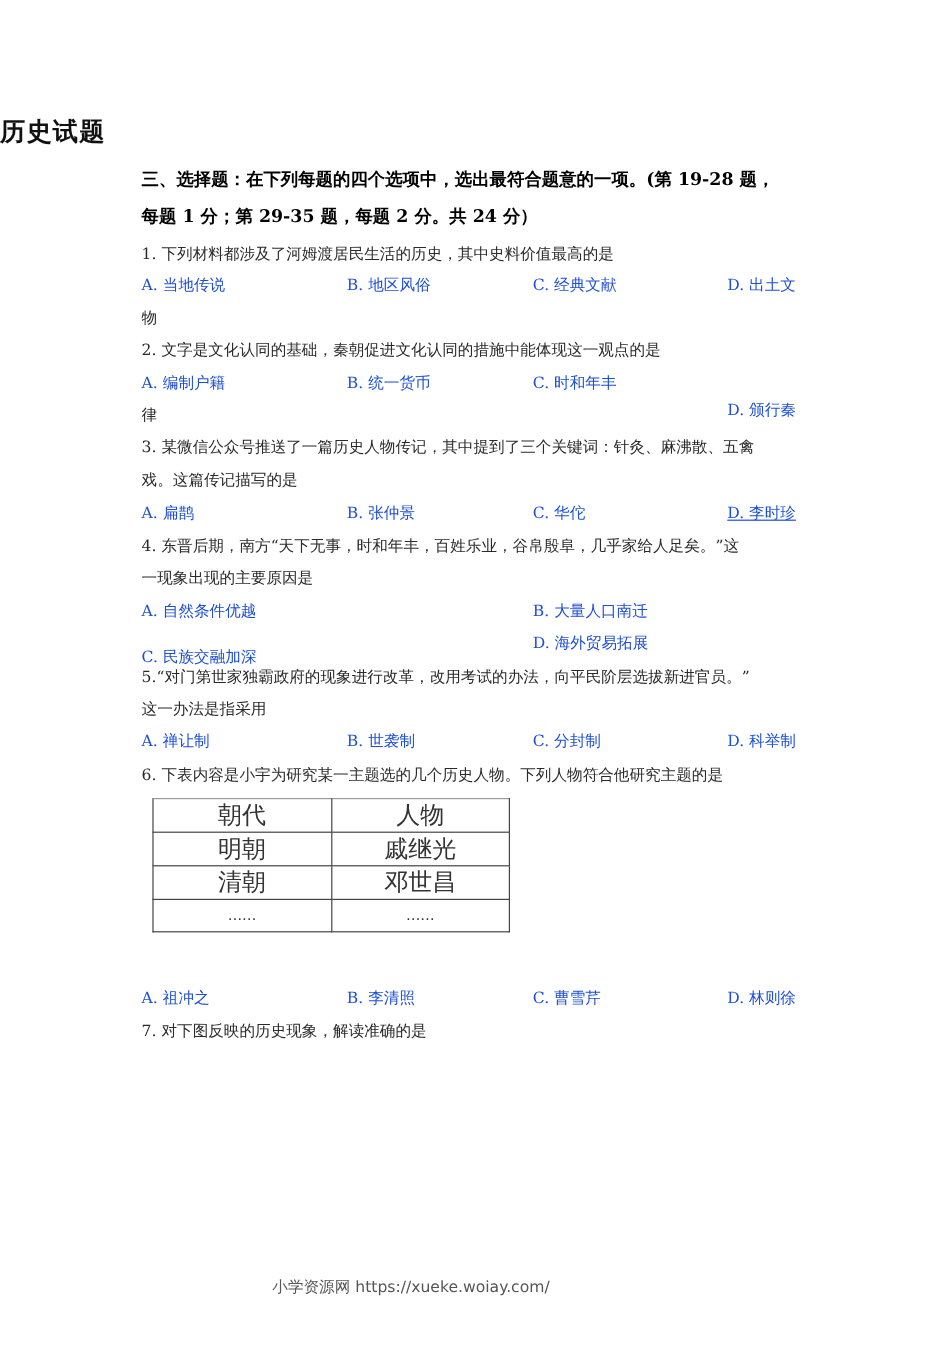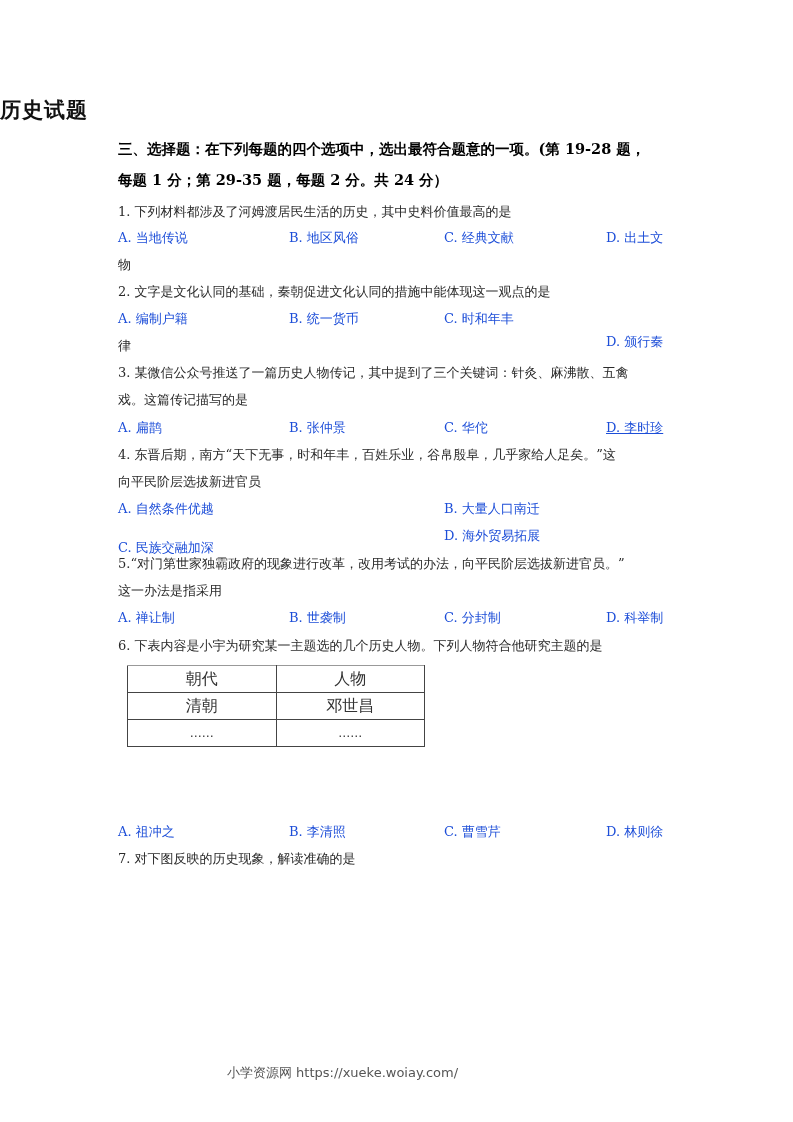--- a/index.html
+++ b/index.html
@@ -10,21 +10,21 @@
     .section-head { position: absolute; left: 118px; width: 560px; font-size: 14.5px; font-weight: bold; color: #000000; }
     .line { position: absolute; left: 118px; font-size: 13px; color: #2a2a2a; white-space: nowrap; }
     .opt { position: absolute; font-size: 13px; color: #1d4ed8; white-space: nowrap; }
     .col-a { left: 118px; }
     .col-b { left: 289px; }
     .col-c { left: 444px; }
     .col-d { left: 606px; }
     .col-b2 { left: 444px; }
     table.qtable { position: absolute; left: 127px; top: 665px; width: 298px; border-collapse: collapse;
                    font-family: "DejaVu Sans", "Liberation Sans", sans-serif; }
-    table.qtable td { border: 1px solid #444; height: 26px; text-align: center; font-size: 16px; color: #333; padding: 0; width: 50%; }
+    table.qtable td { border: 1px solid #444; height: 26px; text-align: center; font-size: 20px; color: #333; padding: 0; width: 50%; }
     table.qtable tr:first-child td { border-top: 1px solid #999; }
     .footer { position: absolute; top: 1064px; left: 0; width: 685px; text-align: center;
               font-family: "DejaVu Sans", "Liberation Sans", sans-serif; font-size: 13px; color: #555; }
   </style>
 </head>
 <body>
 
 <div class="page-title">历史试题</div>
 
 <div class="section-head" style="top:140px;">三、选择题：在下列每题的四个选项中，选出最符合题意的一项。(第 19-28  题，</div>
@@ -45,40 +45,44 @@
 <div class="line" style="top:337px;">律</div>
 
 <div class="line" style="top:364px;">3. 某微信公众号推送了一篇历史人物传记，其中提到了三个关键词：针灸、麻沸散、五禽</div>
 <div class="line" style="top:391px;">戏。这篇传记描写的是</div>
 <div class="opt col-a" style="top:419px;">A.  扁鹊</div>
 <div class="opt col-b" style="top:419px;">B.  张仲景</div>
 <div class="opt col-c" style="top:419px;">C.  华佗</div>
 <div class="opt col-d" style="top:419px;text-decoration:underline;">D.  李时珍</div>
 
 <div class="line" style="top:446px;">4. 东晋后期，南方“天下无事，时和年丰，百姓乐业，谷帛殷阜，几乎家给人足矣。”这</div>
-<div class="line" style="top:473px;">向平民阶层选拔新进官员</div>
+<div class="line" style="top:473px;">一现象出现的主要原因是</div>
 <div class="opt col-a" style="top:500px;">A.  自然条件优越</div>
 <div class="opt col-b2" style="top:500px;">B.  大量人口南迁</div>
 <div class="opt col-a" style="top:527px;margin-top:12px;">C.  民族交融加深</div>
 <div class="opt col-b2" style="top:527px;">D.  海外贸易拓展</div>
 
 <div class="line" style="top:555px;">5.“对门第世家独霸政府的现象进行改革，改用考试的办法，向平民阶层选拔新进官员。”</div>
 <div class="line" style="top:582px;">这一办法是指采用</div>
 <div class="opt col-a" style="top:609px;">A.  禅让制</div>
 <div class="opt col-b" style="top:609px;">B.  世袭制</div>
 <div class="opt col-c" style="top:609px;">C.  分封制</div>
 <div class="opt col-d" style="top:609px;">D.  科举制</div>
 
 <div class="line" style="top:637px;">6. 下表内容是小宇为研究某一主题选的几个历史人物。下列人物符合他研究主题的是</div>
 
 <table class="qtable">
   <tbody>
       <tr>
     <td>朝代</td>
     <td>人物</td>
+  </tr>
+  <tr>
+    <td>明朝</td>
+    <td>戚继光</td>
   </tr>
   <tr>
     <td>清朝</td>
     <td>邓世昌</td>
   </tr>
   <tr>
     <td style="font-size:12px;">……</td>
     <td style="font-size:12px;">……</td>
   </tr>
 </tbody>

